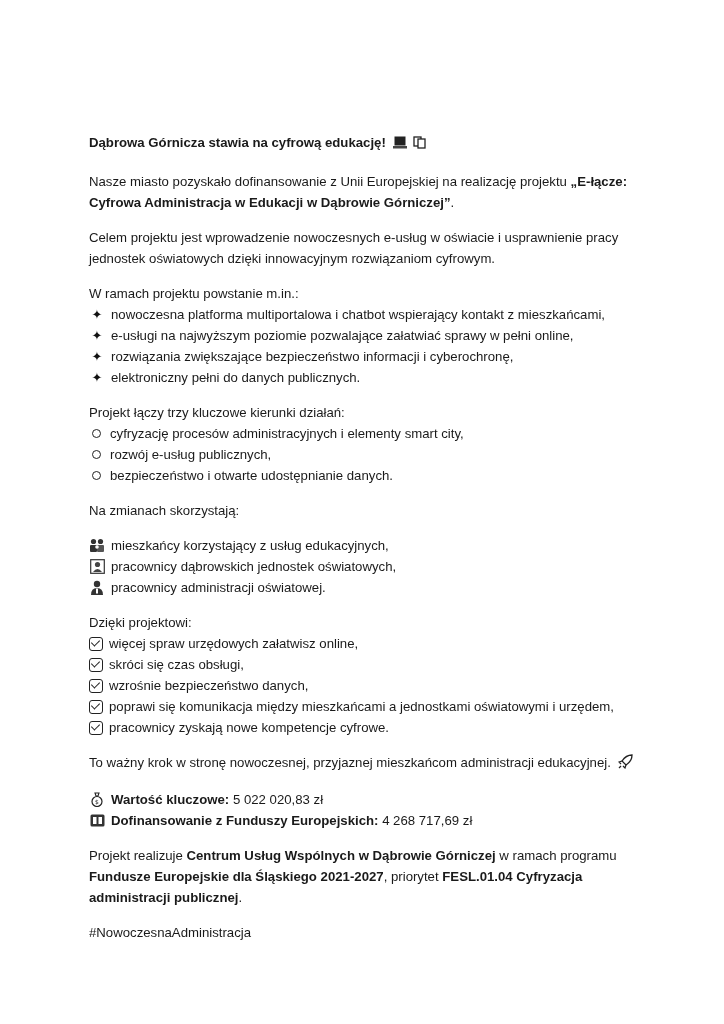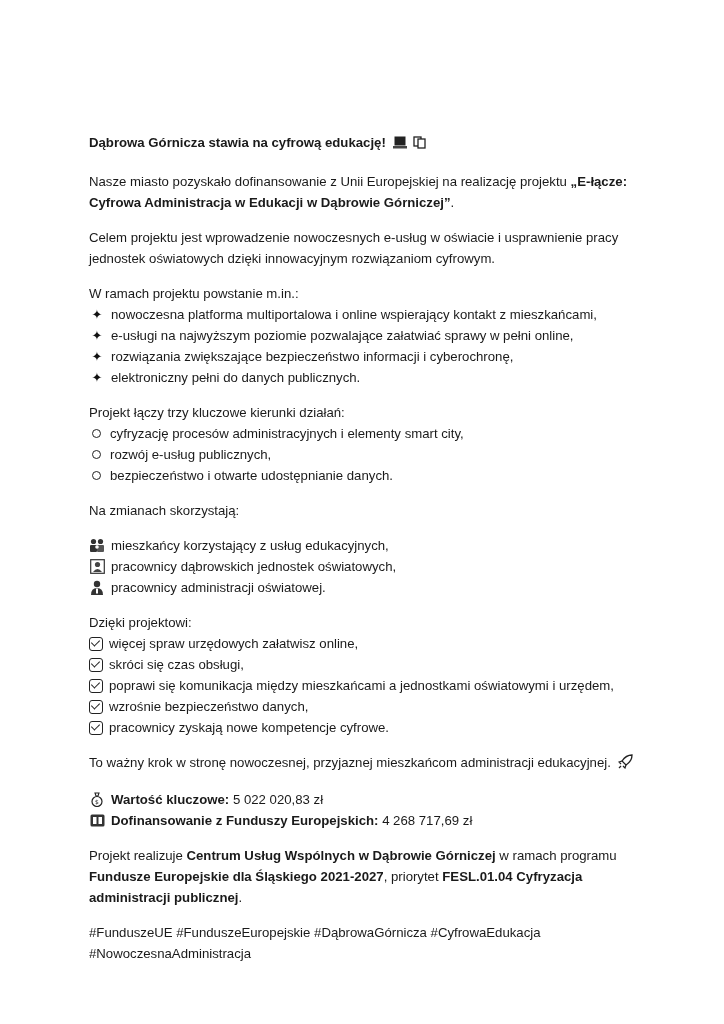--- a/index.html
+++ b/index.html
@@ -37,21 +37,21 @@
   <div class="p">
     <span>Nasze miasto pozyskało dofinansowanie z Unii Europejskiej na realizację projektu </span><b>„E-łącze: Cyfrowa Administracja w Edukacji w Dąbrowie Górniczej”</b><span>.</span>
   </div>
 
   <div class="p">Celem projektu jest wprowadzenie nowoczesnych e-usług w oświacie i usprawnienie pracy jednostek oświatowych dzięki innowacyjnym rozwiązaniom cyfrowym.</div>
 
   <div class="p">
     <div>W ramach projektu powstanie m.in.:</div>
     <div class="line">
         <span class="ic spark">✦</span>
-        <span>nowoczesna platforma multiportalowa i online wspierający kontakt z mieszkańcami,</span>
+        <span>nowoczesna platforma multiportalowa i chatbot wspierający kontakt z mieszkańcami,</span>
       </div>
     <div class="line">
         <span class="ic spark">✦</span>
         <span>e-usługi na najwyższym poziomie pozwalające załatwiać sprawy w pełni online,</span>
       </div>
     <div class="line">
         <span class="ic spark">✦</span>
         <span>rozwiązania zwiększające bezpieczeństwo informacji i cyberochronę,</span>
       </div>
     <div class="line">
@@ -118,25 +118,25 @@
     <div class="line">
         <span class="chk"></span>
         <span>więcej spraw urzędowych załatwisz online,</span>
       </div>
     <div class="line">
         <span class="chk"></span>
         <span>skróci się czas obsługi,</span>
       </div>
     <div class="line">
         <span class="chk"></span>
-        <span>poprawi się komunikacja między mieszkańcami a jednostkami oświatowymi i urzędem,</span>
+        <span>wzrośnie bezpieczeństwo danych,</span>
       </div>
     <div class="line">
         <span class="chk"></span>
-        <span>wzrośnie bezpieczeństwo danych,</span>
+        <span>poprawi się komunikacja między mieszkańcami a jednostkami oświatowymi i urzędem,</span>
       </div>
     <div class="line">
         <span class="chk"></span>
         <span>pracownicy zyskają nowe kompetencje cyfrowe.</span>
       </div>
   </div>
 
   <div class="p">
     <span>To ważny krok w stronę nowoczesnej, przyjaznej mieszkańcom administracji edukacyjnej.</span>
     <span class="emo"><svg width="15" height="15" viewBox="0 0 15 15">
@@ -167,17 +167,16 @@
         </span>
       <b>Dofinansowanie z Funduszy Europejskich:</b>&nbsp;<span>4 268 717,69 zł</span>
     </div>
   </div>
 
   <div class="p">
     <span>Projekt realizuje </span><b>Centrum Usług Wspólnych w Dąbrowie Górniczej</b><span> w ramach programu </span><b>Fundusze Europejskie dla Śląskiego 2021-2027</b><span>, priorytet </span><b>FESL.01.04 Cyfryzacja administracji publicznej</b><span>.</span>
   </div>
 
   <div class="p">
-    <div>#FunduszeUE #FunduszeEuropejskie #DąbrowaGórnicza #CyfrowaEdukacja</div>
     <div>#NowoczesnaAdministracja</div>
   </div>
 
 </div>
 
 </body></html>

